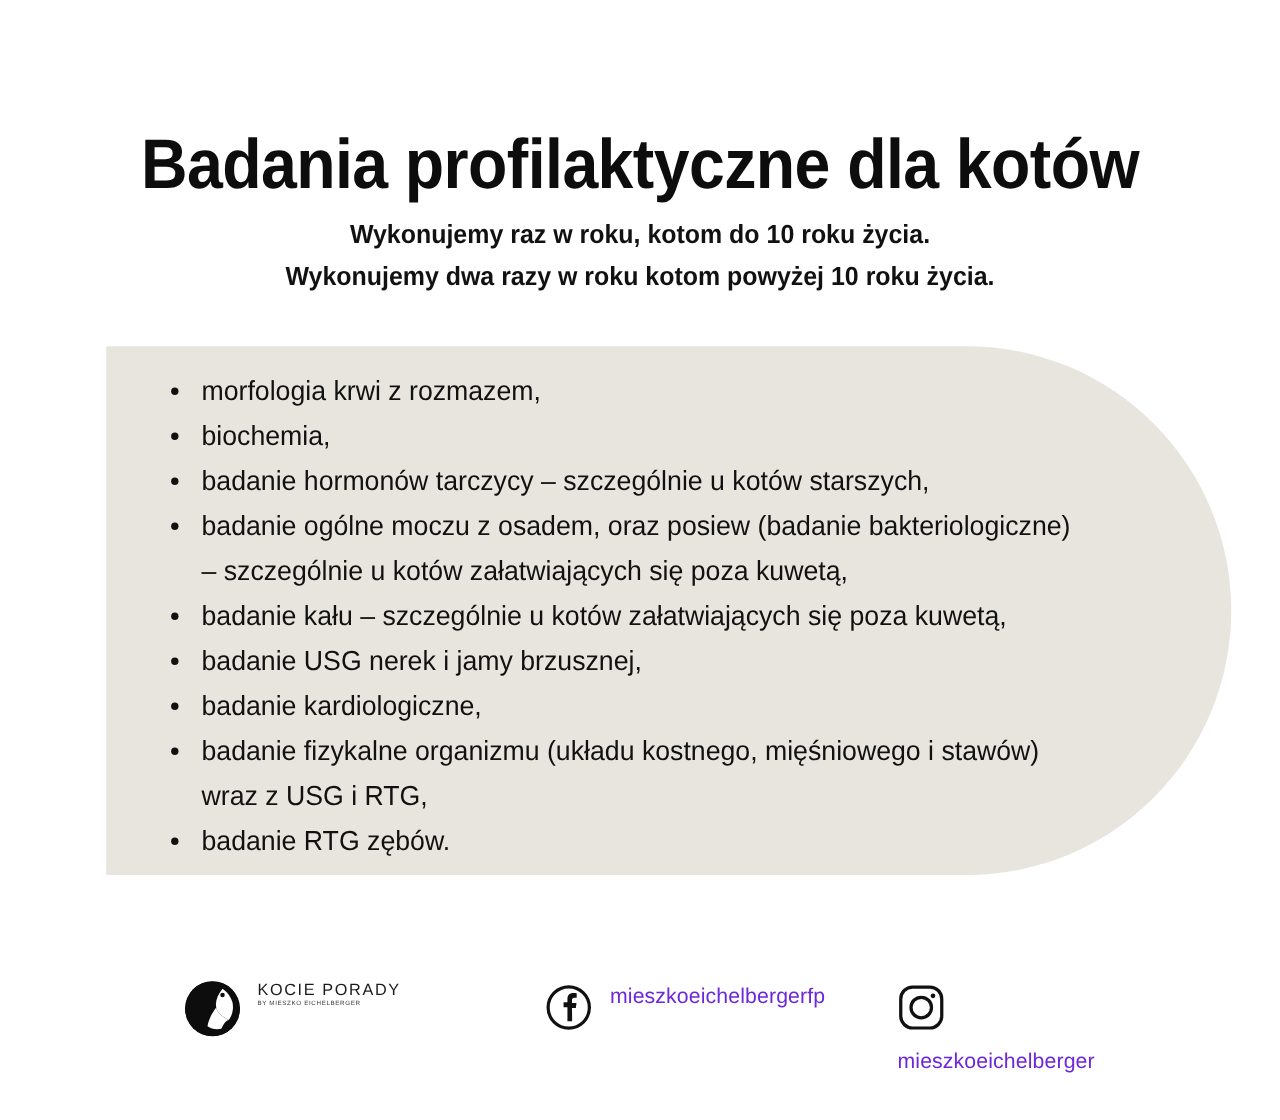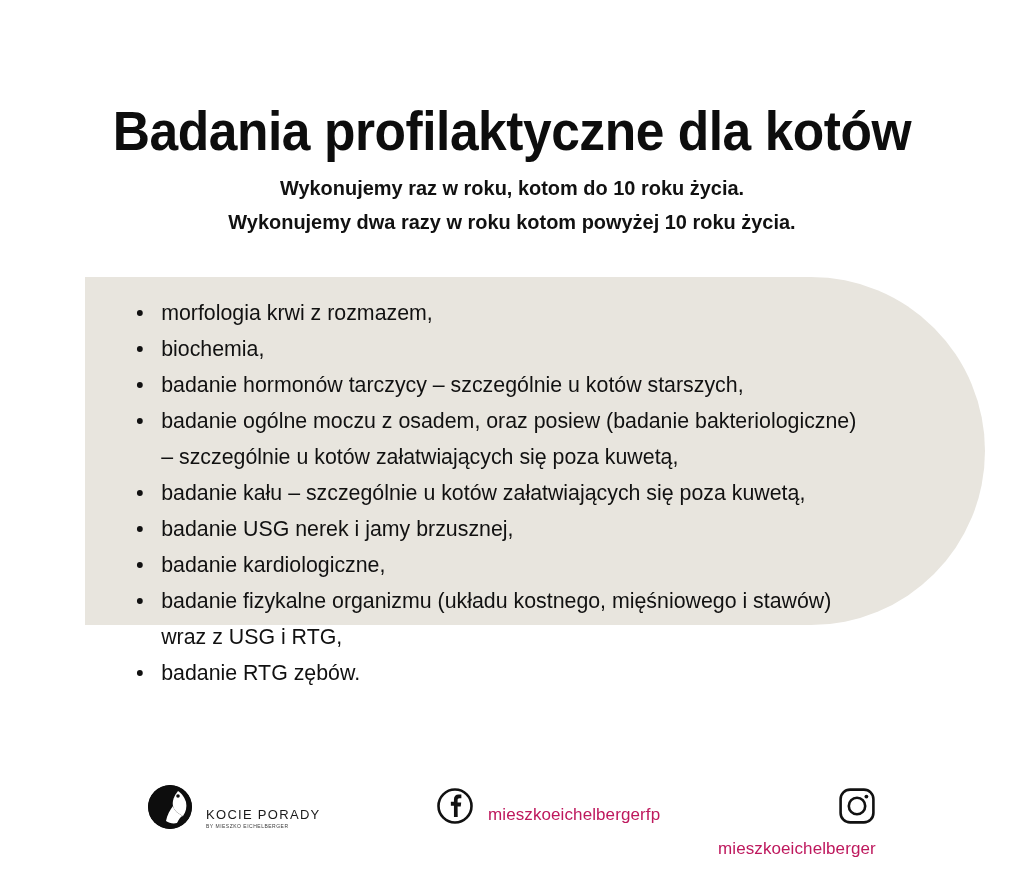--- a/index.html
+++ b/index.html
@@ -54,21 +54,21 @@
     transform: scaleX(0.95);
     transform-origin: center center;
   }
 
   
   .content-panel {
     position: absolute;
     left: 85px;
     top: 277px;
     width: 900px;
-    height: 348px;
+    height: 423px;
     background: #E8E5DE;
     border-radius: 0 212px 212px 0;
   }
 
   .list {
     position: absolute;
     left: 50px;
     top: 18px;
     margin: 0;
     padding: 0;
@@ -103,21 +103,21 @@
   .footer {
     position: absolute;
     left: 0;
     top: 775px;
     width: 1024px;
     height: 80px;
   }
   .footer-item {
     position: absolute;
     display: flex;
-    align-items: flex-end;
+    align-items: flex-start;
     gap: 14px;
   }
   .footer-brand { left: 148px; top: 10px; }
   .footer-fb    { left: 436px; top: 12px; }
   .footer-ig    { left: 718px; top: 12px; flex-direction: column; }
 
   .brand-mark {
     width: 44px;
     height: 44px;
     border-radius: 50%;
@@ -146,21 +146,21 @@
   }
 
   .social-icon {
     width: 38px;
     height: 38px;
     flex: none;
   }
   .social-handle {
     font-family: "Liberation Sans", sans-serif;
     font-size: 17px;
-    color: #be185d;
+    color: #6d28d9;
     letter-spacing: 0.1px;
   }
 </style>
 </head>
 <body>
 
 <div class="poster">
 
   <div class="header">
     <h1 class="poster-title">Badania profilaktyczne dla kotów</h1>

